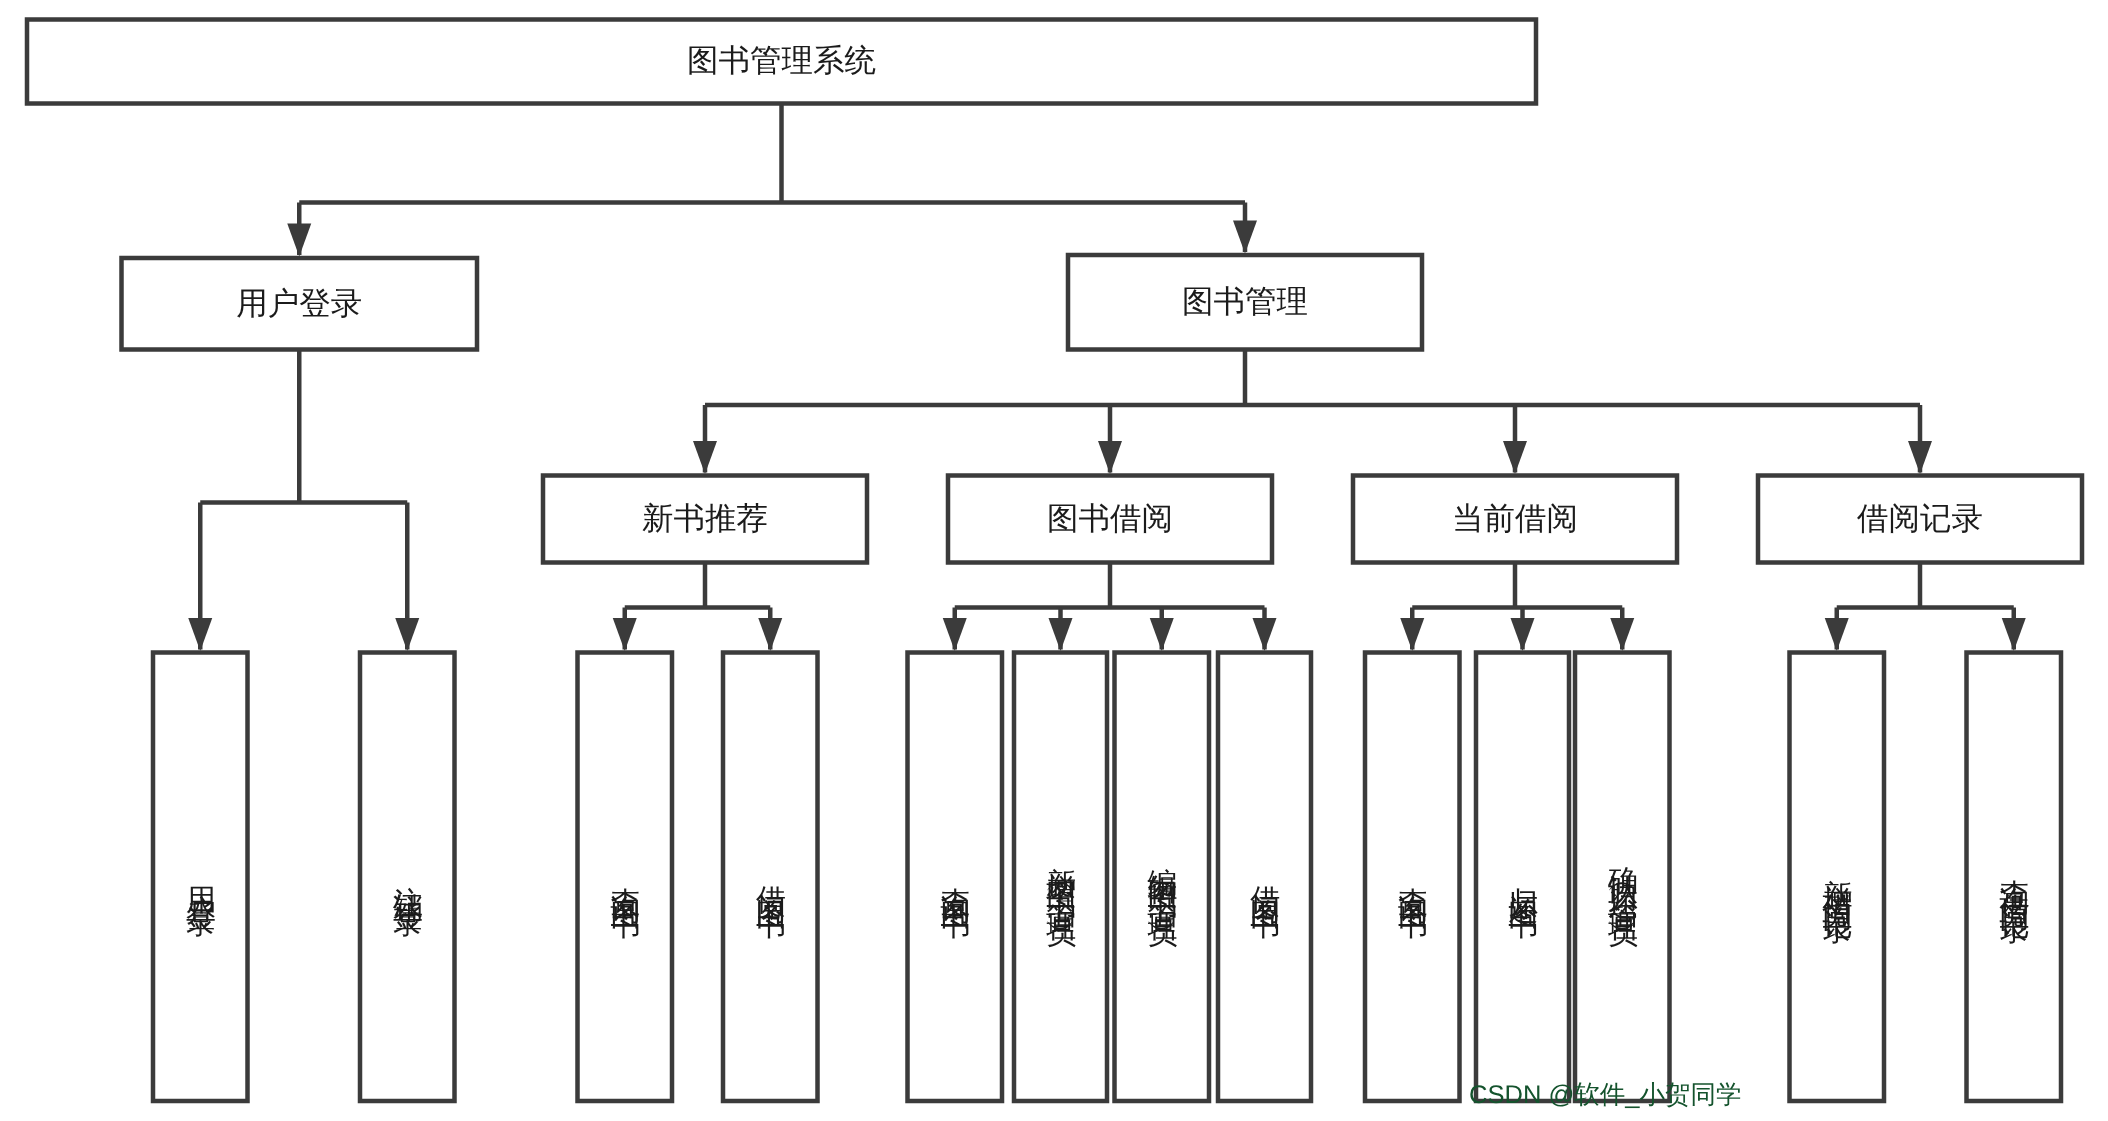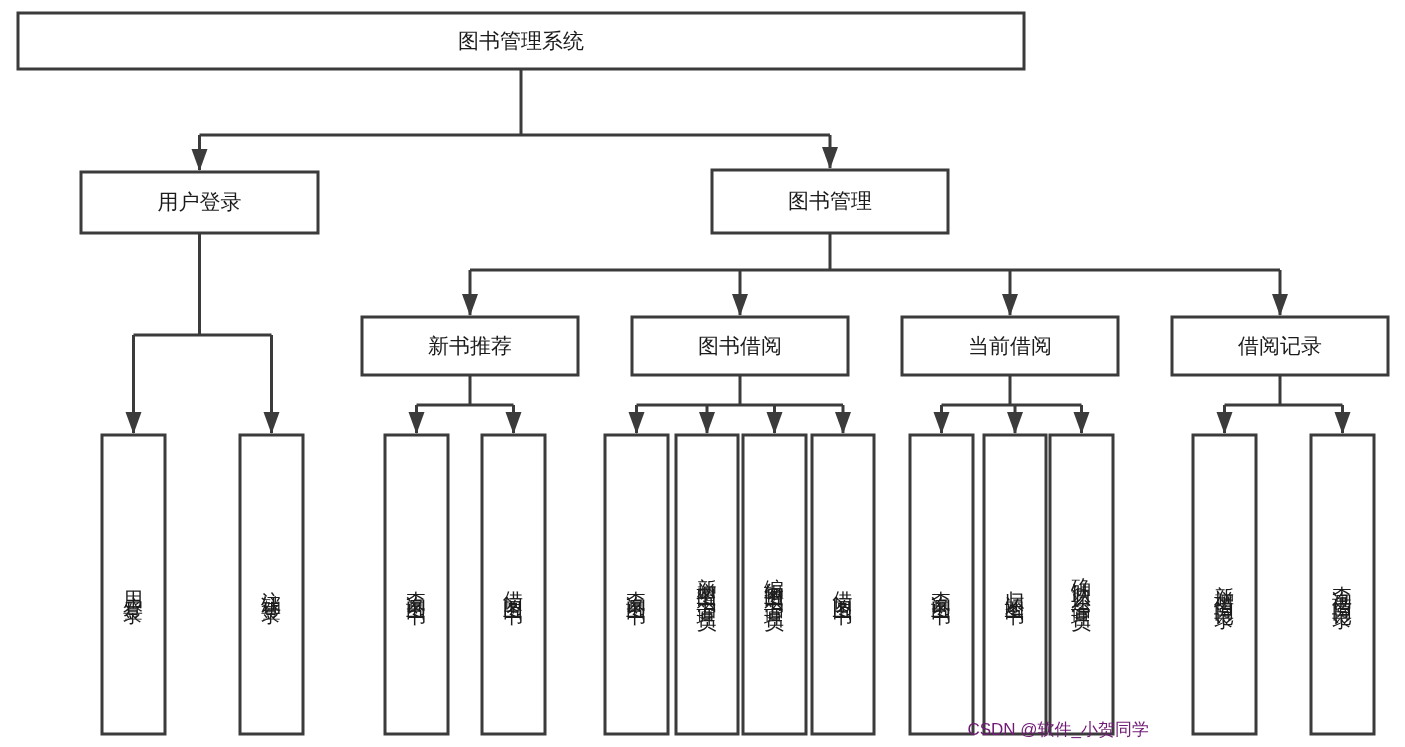--- a/index.html
+++ b/index.html
@@ -9,21 +9,21 @@
   svg#tree{position:absolute;left:0;top:0;width:1405px;height:747px;}
   .node-box{fill:#ffffff;stroke:#3b3b3b;stroke-width:3;}
   .edge{stroke:#3b3b3b;stroke-width:3;fill:none;stroke-linecap:butt;}
   .arrow-head{fill:#3b3b3b;stroke:none;}
   .node-label{font-family:"Liberation Sans","DejaVu Sans",sans-serif;
               font-size:21px;fill:#1b1b1b;text-anchor:middle;dominant-baseline:middle;}
   .leaf-label{position:absolute;writing-mode:vertical-rl;text-orientation:upright;
               font-family:"Liberation Sans","DejaVu Sans",sans-serif;
               font-size:20px;line-height:1.0;color:#1b1b1b;letter-spacing:5px;
               white-space:nowrap;text-align:center;pointer-events:none;}
-  .watermark{position:absolute;right:20px;bottom:6px;font-size:17px;color:#701a75;
+  .watermark{position:absolute;right:8px;bottom:6px;font-size:17px;color:#14532d;
              font-family:"Liberation Sans","DejaVu Sans",sans-serif;white-space:nowrap;}
 </style>
 </head>
 <body>
 
 <div id="diagram-root">
   <svg id="tree" viewBox="0 0 1405 747">
     <defs>
       <marker id="arrow" viewBox="0 0 12 12" refX="6" refY="11" markerWidth="12" markerHeight="12" orient="auto-start-reverse">
       </marker>

